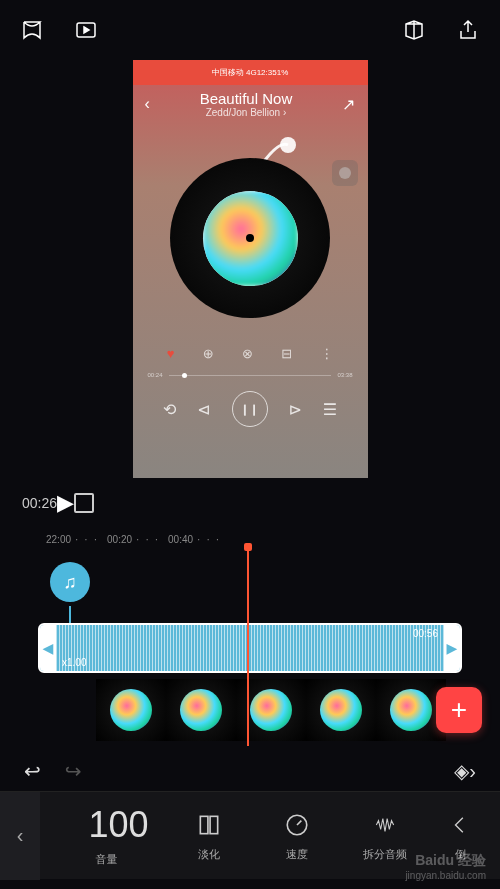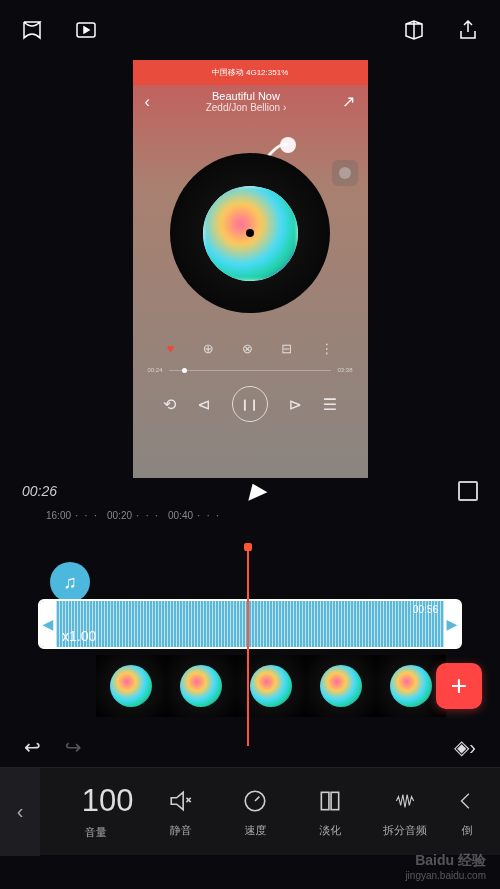--- a/index.html
+++ b/index.html
@@ -56,21 +56,21 @@
       justify-content: space-between;
       align-items: center;
       padding: 5px 12px;
       color: #fff;
     }
     .song-info {
       text-align: center;
       flex: 1;
     }
     .song-title {
-      font-size: 11px;
+      font-size: 15px;
       font-weight: 500;
     }
     .song-artist {
       font-size: 10px;
       opacity: 0.8;
     }
     .tonearm {
       position: absolute;
       top: 70px;
       right: 60px;
@@ -177,25 +177,24 @@
       border: 1.5px solid rgba(255,255,255,0.7);
       border-radius: 50%;
       display: flex;
       align-items: center;
       justify-content: center;
       font-size: 11px;
     }
     
     .timeline-header {
       display: flex;
-      justify-content: space-between;
-      align-items: center;
-      padding: 0 22px;
-      color: #fff;
-      font-style: italic;
+      justify-content: flex-start;
+      align-items: center;
+      padding: 12px 22px;
+      color: #fff;
     }
     .current-time {
       font-size: 14px;
       color: #ccc;
     }
     .main-play {
       font-size: 22px;
       color: #fff;
       cursor: pointer;
     }
@@ -291,21 +290,21 @@
       top: 3px;
       right: 6px;
       color: #fff;
       font-size: 10px;
     }
     .clip-speed {
       position: absolute;
       bottom: 3px;
       left: 6px;
       color: #fff;
-      font-size: 14px;
+      font-size: 10px;
     }
     
     .video-frames {
       display: flex;
       margin: 6px 0 0 58px;
       gap: 0;
       height: 62px;
       position: relative;
     }
     .frame {
@@ -411,21 +410,21 @@
       min-width: 55px;
     }
     .toolbar-icon {
       height: 32px;
       display: flex;
       align-items: center;
       justify-content: center;
       font-size: 22px;
     }
     .toolbar-value {
-      font-size: 31px;
+      font-size: 36px;
       font-weight: 200;
       color: #ddd;
       margin-left: 24px;
     }
     .toolbar-label {
       font-size: 11px;
       color: #aaa;
     }
     
     .watermark {
@@ -520,21 +519,21 @@
   </div>
 </div>
 
 <div class="timeline-header">
   <span class="current-time">00:26</span>
   <span class="main-play">▶</span>
   <div class="fullscreen-icon"></div>
 </div>
 
 <div class="ruler">
-  <span style="margin-left:26px">16:00</span>
+  <span style="margin-left:26px">22:00</span>
   <span class="ruler-dots">···</span>
   <span>00:20</span>
   <span class="ruler-dots">···</span>
   <span>00:40</span>
   <span class="ruler-dots">···</span>
 </div>
 
 <div class="audio-marker">
   <div class="audio-marker-bubble">♫</div>
   <div class="audio-marker-line"></div>
@@ -582,46 +581,37 @@
 <div class="bottom-toolbar">
   <div class="back-chevron">‹</div>
   <div class="toolbar-items">
     <div class="toolbar-item">
       <div class="toolbar-value">100</div>
       <div class="toolbar-label">音量</div>
     </div>
     <div class="toolbar-item">
       <div class="toolbar-icon">
         <svg width="26" height="26" viewBox="0 0 24 24" fill="none" stroke="#ccc" stroke-width="1.5">
-            <path d="M3 9 L3 15 L8 15 L14 20 L14 4 L8 9 Z"></path>
-            <path d="M17 9 L21 13 M21 9 L17 13"></path>
+            <rect x="4" y="4" width="7" height="16"></rect>
+            <rect x="13" y="4" width="7" height="16"></rect>
           </svg>
       </div>
-      <div class="toolbar-label">静音</div>
+      <div class="toolbar-label">淡化</div>
     </div>
     <div class="toolbar-item">
       <div class="toolbar-icon">
         <svg width="26" height="26" viewBox="0 0 24 24" fill="none" stroke="#ccc" stroke-width="1.5">
             <circle cx="12" cy="12" r="9"></circle>
             <path d="M12 12 L16 8"></path>
           </svg>
       </div>
       <div class="toolbar-label">速度</div>
     </div>
     <div class="toolbar-item">
       <div class="toolbar-icon">
-        <svg width="26" height="26" viewBox="0 0 24 24" fill="none" stroke="#ccc" stroke-width="1.5">
-            <rect x="4" y="4" width="7" height="16"></rect>
-            <rect x="13" y="4" width="7" height="16"></rect>
-          </svg>
-      </div>
-      <div class="toolbar-label">淡化</div>
-    </div>
-    <div class="toolbar-item">
-      <div class="toolbar-icon">
         <svg width="26" height="26" viewBox="0 0 24 24" fill="none" stroke="#ccc" stroke-width="1">
             <path d="M4 12 L6 8 L8 16 L10 6 L12 18 L14 6 L16 16 L18 8 L20 12"></path>
           </svg>
       </div>
       <div class="toolbar-label">拆分音频</div>
     </div>
     <div class="toolbar-item" style="min-width:30px">
       <div class="toolbar-icon">
         <svg width="22" height="26" viewBox="0 0 24 24" fill="none" stroke="#ccc" stroke-width="1.5">
             <path d="M14 4 L6 12 L14 20"></path>

